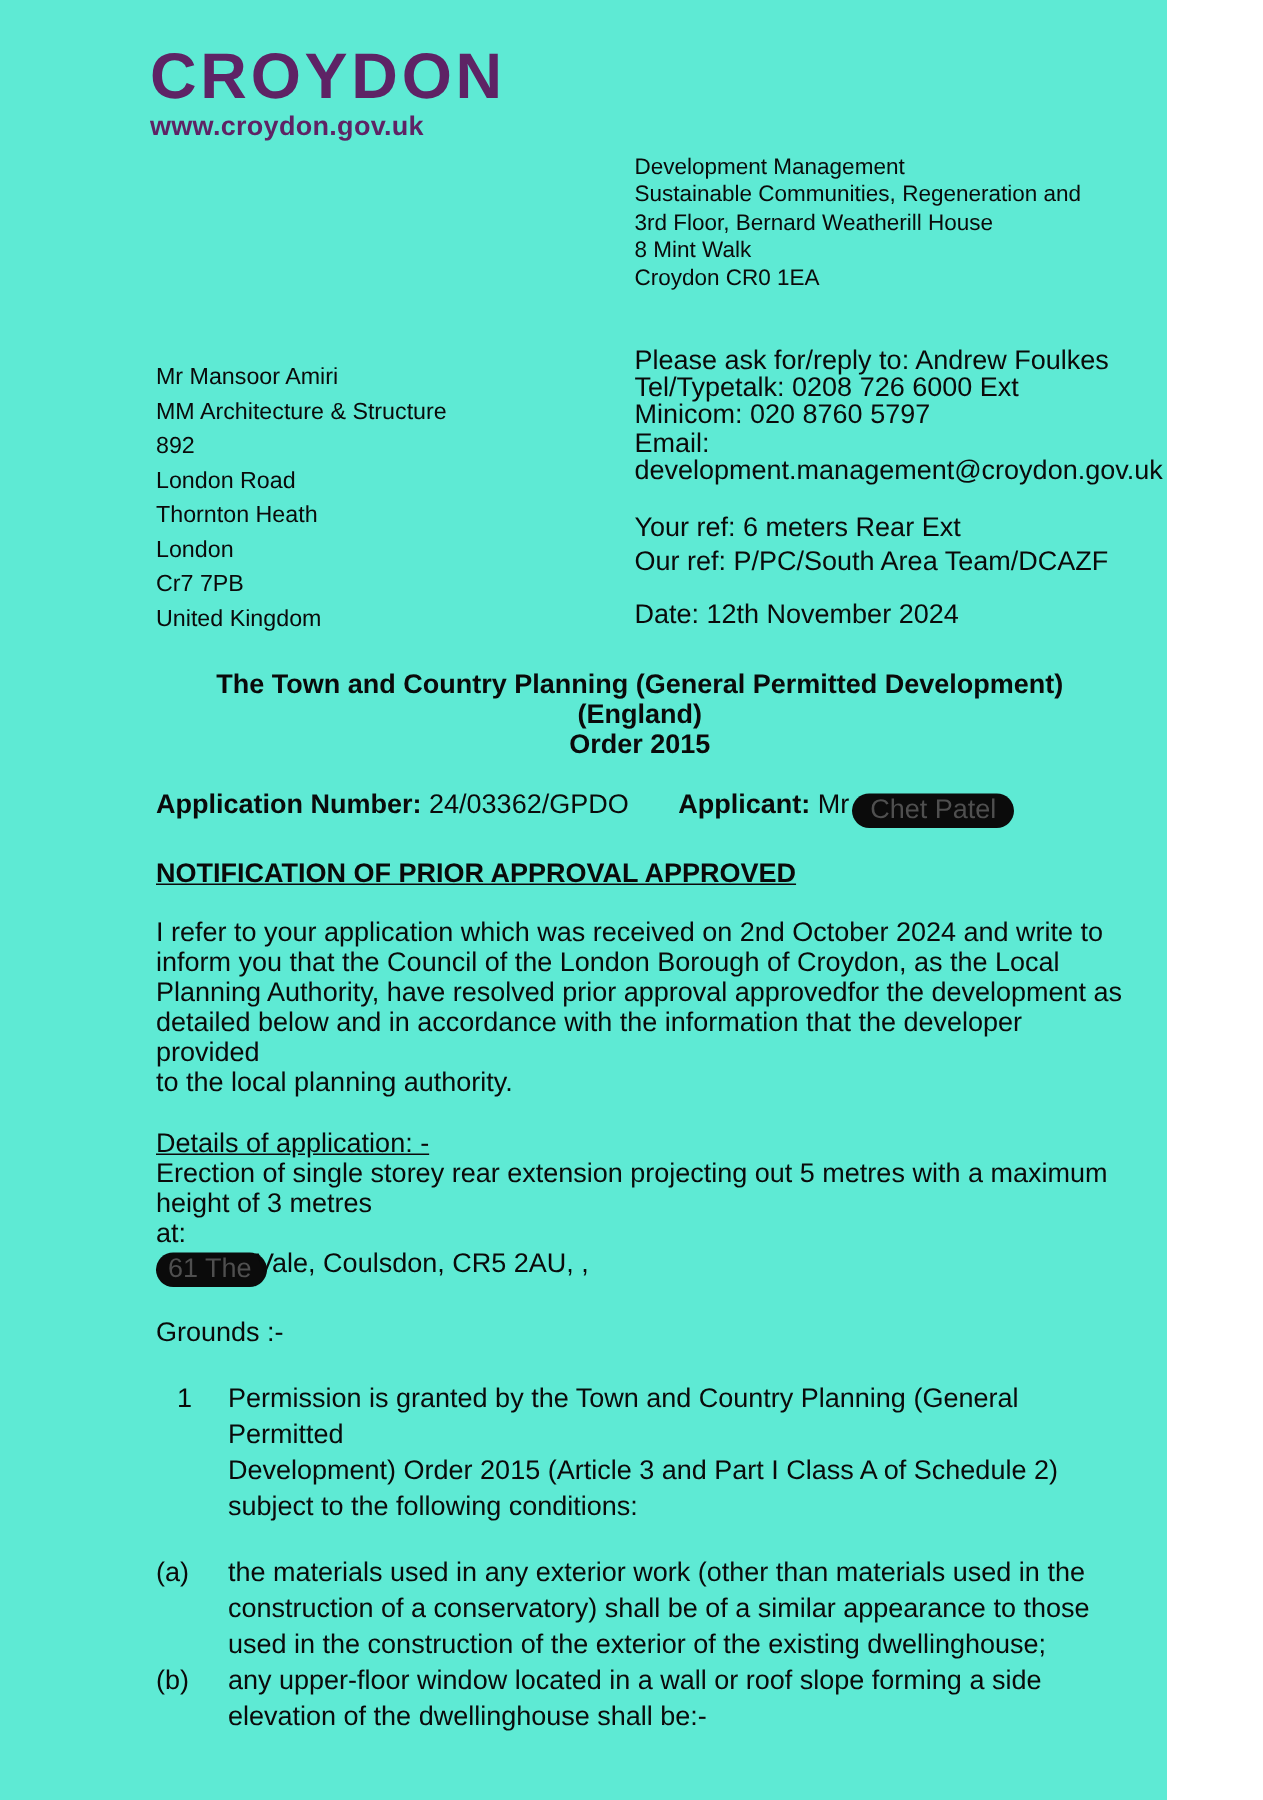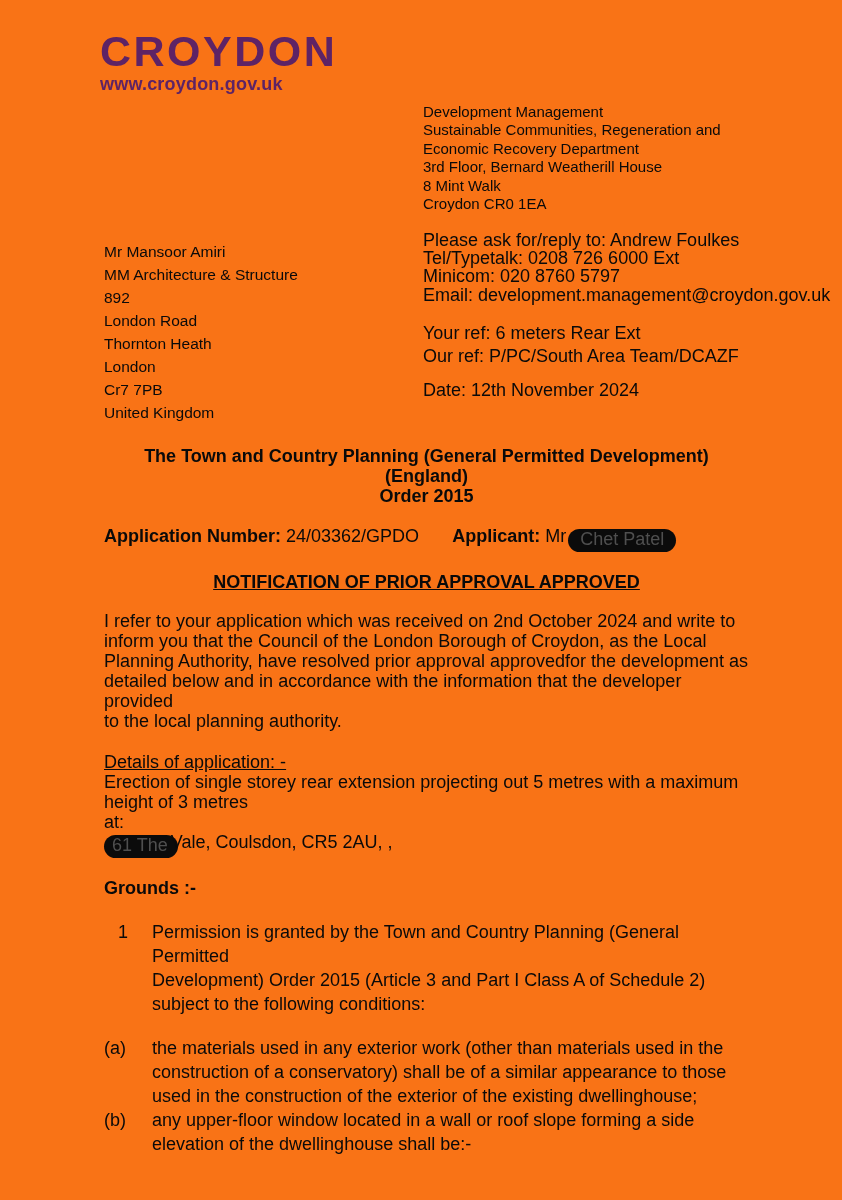--- a/index.html
+++ b/index.html
@@ -1,21 +1,21 @@
 <!DOCTYPE html>
 <html><head>
 <meta charset="utf-8">
 <style>
   * { margin: 0; padding: 0; box-sizing: border-box; }
   html, body { background: #ffffff; }
   .page {
     position: relative;
-    width: 842px;
+    width: 778px;
     height: 1200px;
-    background: #f97316;
+    background: #5eead4;
     color: #0a0a0a;
     font-family: "Liberation Sans", sans-serif;
     overflow: hidden;
   }
 
   
   .logo { position: absolute; left: 100px; top: 30px; color: #5e2365; }
   .logo-brand {
     font-size: 43px;
     font-weight: 700;
@@ -48,28 +48,28 @@
   
   .main {
     position: absolute; left: 104px; top: 446px;
     width: 645px; font-size: 18px;
   }
   .doc-title { text-align: center; font-weight: 700; line-height: 20px; }
   .app-line { margin-top: 20px; line-height: 20px; white-space: nowrap; }
   .app-line b { font-weight: 700; }
   .applicant-group { margin-left: 28px; }
   .notice-heading {
-    margin-top: 20px; text-align: center; font-weight: 700;
+    margin-top: 20px; font-weight: 700;
     text-decoration: underline; line-height: 20px;
   }
   .intro { margin-top: 19px; line-height: 20px; white-space: pre-line; }
   .details { margin-top: 21px; line-height: 20px; }
   .details-heading { text-decoration: underline; }
   .details-desc { white-space: pre-line; }
-  .grounds { margin-top: 20px; line-height: 20px; font-weight: bold; }
+  .grounds { margin-top: 20px; line-height: 20px; }
 
   .conditions { margin-top: 22px; }
   .cond-row { display: flex; line-height: 24px; }
   .cond-row.gap-above { margin-top: 20px; }
   .cond-marker { width: 48px; flex: none; }
   .cond-marker.num { padding-left: 14px; }
   .cond-text { flex: 1; white-space: pre-line; }
 
   
   .redact {
@@ -90,21 +90,20 @@
 <div class="page">
 
   <div class="logo">
     <div class="logo-brand">CROYDON</div>
     <div class="logo-url">www.croydon.gov.uk</div>
   </div>
 
   <div class="sender">
     <div>Development Management</div>
     <div>Sustainable Communities, Regeneration and</div>
-    <div>Economic Recovery Department</div>
     <div>3rd Floor, Bernard Weatherill House</div>
     <div>8 Mint Walk</div>
     <div>Croydon CR0 1EA</div>
   </div>
 
   <div class="recipient">
     <div>Mr Mansoor Amiri</div>
     <div>MM Architecture &amp; Structure</div>
     <div>892</div>
     <div>London Road</div>

